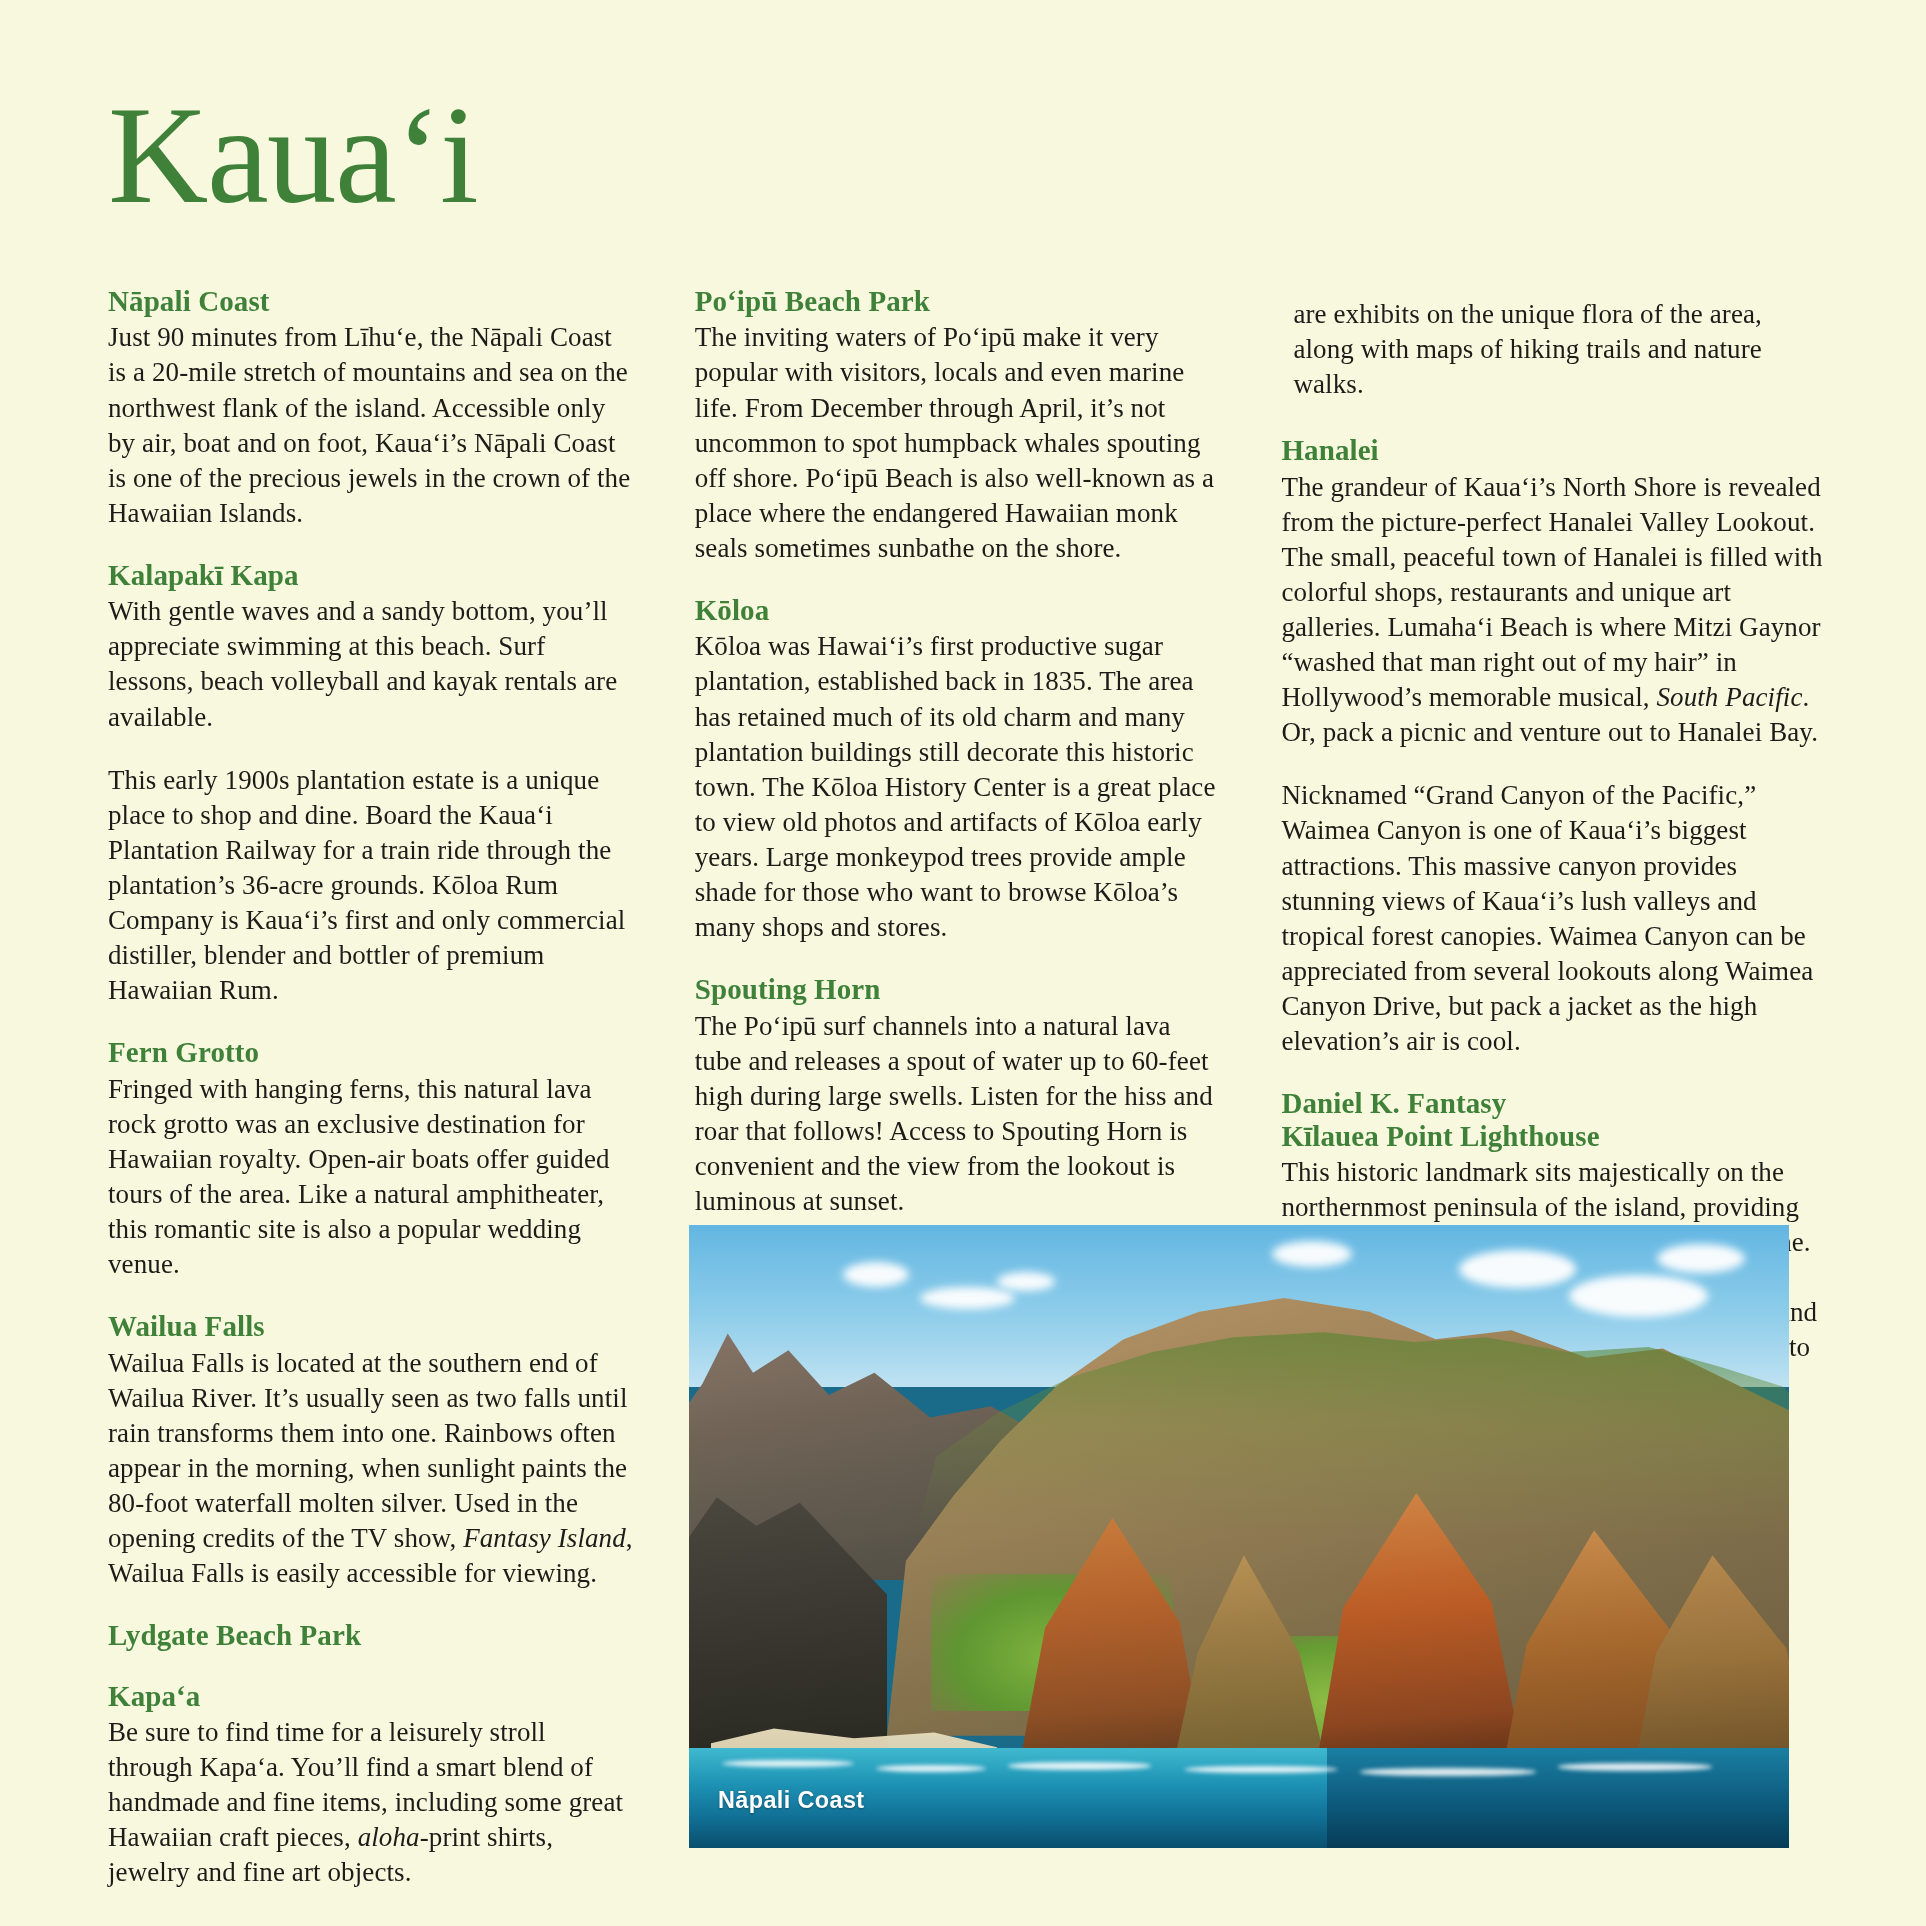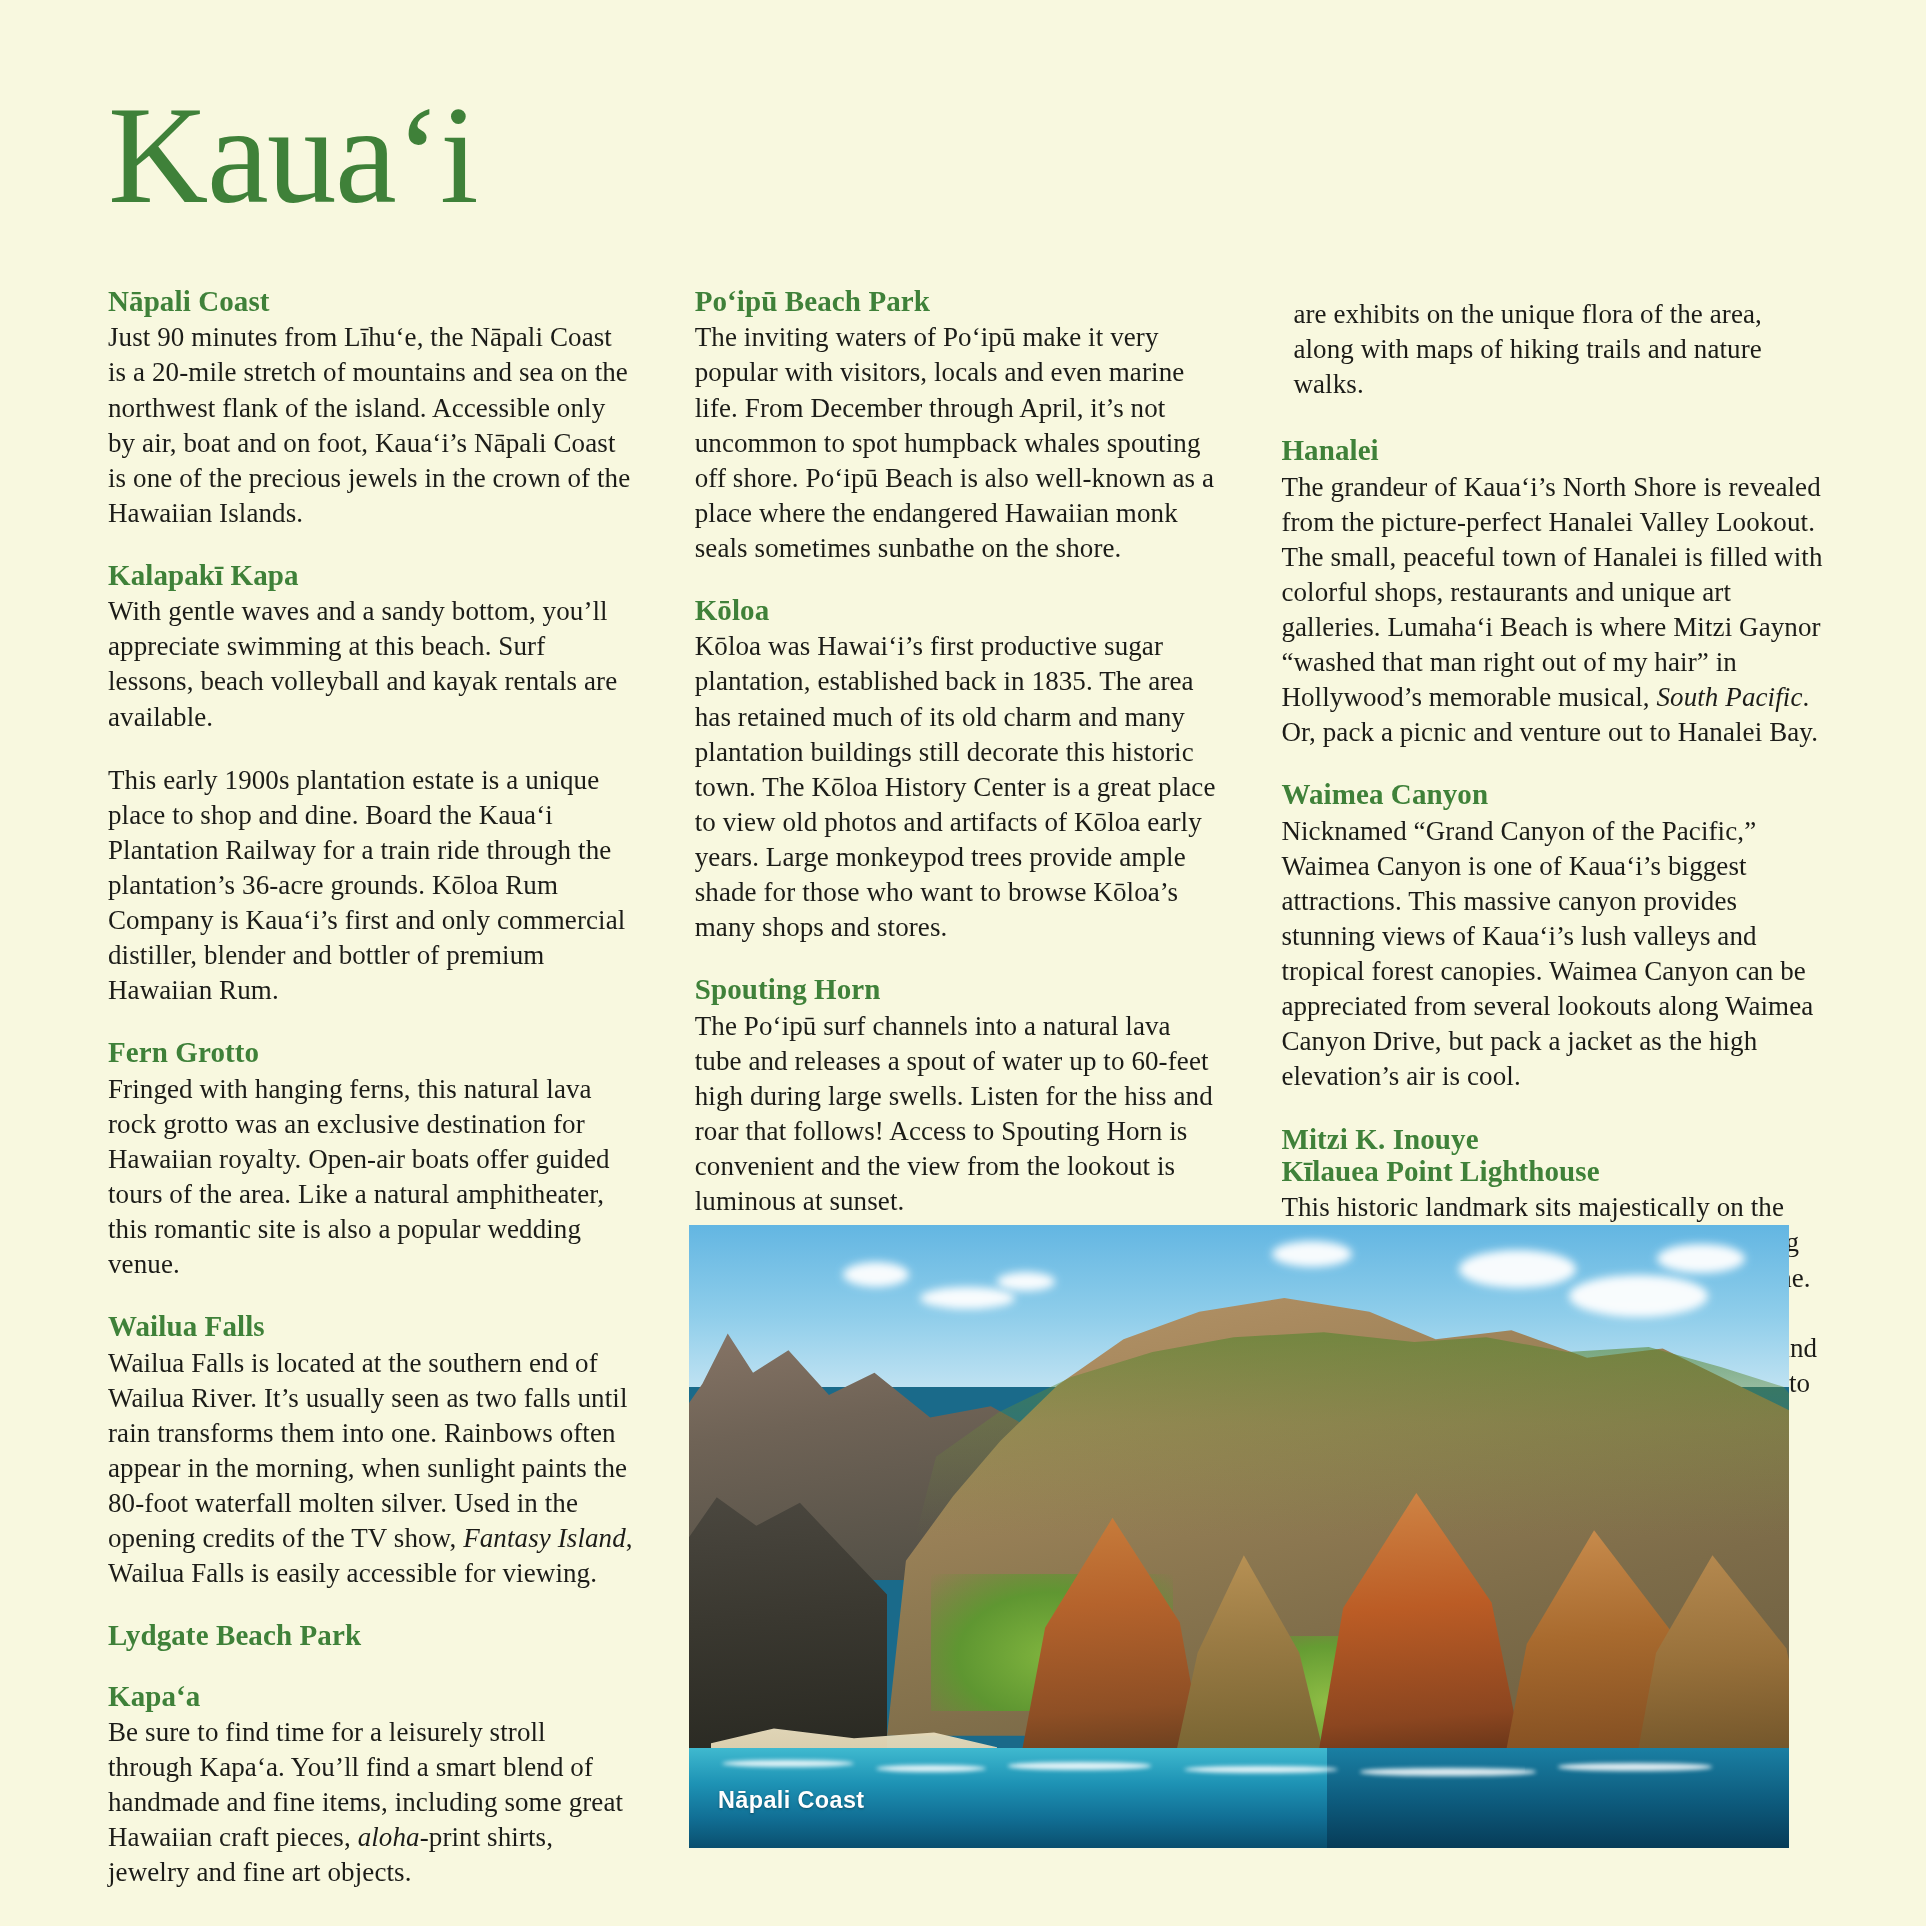--- a/index.html
+++ b/index.html
@@ -285,26 +285,25 @@
       <div class="sec cont">
         <p class="body cont">are exhibits on the unique flora of the area, along with maps of hiking trails and nature walks.</p>
       </div>
 
       <div class="sec">
         <h2 class="head">Hanalei</h2>
         <p class="body"><span>The grandeur of Kaua‘i’s North Shore is revealed from the picture-perfect Hanalei Valley Lookout. The small, peaceful town of Hanalei is filled with colorful shops, restaurants and unique art galleries. Lumaha‘i Beach is where Mitzi Gaynor “washed that man right out of my hair” in Hollywood’s memorable musical, </span><em>South Pacific</em><span>. Or, pack a picnic and venture out to Hanalei Bay.</span></p>
       </div>
 
       <div class="sec">
-        <h2 class="head">Waimea Canyon</h2>
         <p class="body">Nicknamed “Grand Canyon of the Pacific,” Waimea Canyon is one of Kaua‘i’s biggest attractions. This massive canyon provides stunning views of Kaua‘i’s lush valleys and tropical forest canopies. Waimea Canyon can be appreciated from several lookouts along Waimea Canyon Drive, but pack a jacket as the high elevation’s air is cool.</p>
       </div>
 
       <div class="sec">
-        <h2 class="head"><span>Mitzi K. Inouye</span><br><span>Kīlauea Point Lighthouse</span></h2>
+        <h2 class="head"><span>Daniel K. Fantasy</span><br><span>Kīlauea Point Lighthouse</span></h2>
         <p class="body">This historic landmark sits majestically on the northernmost peninsula of the island, providing scenic views of the dramatic cliffs and coastline. The Kīlauea Point National Wildlife Refuge is just around the bend, bringing Hawai‘i’s rare and unique nesting seabirds close to view. Be sure to visit the informative Visitor Center.</p>
       </div>
 
     </div>
 
   </div>
 
   <div class="photo-wrap">
     <div class="photo">
       <div class="sky"></div>

